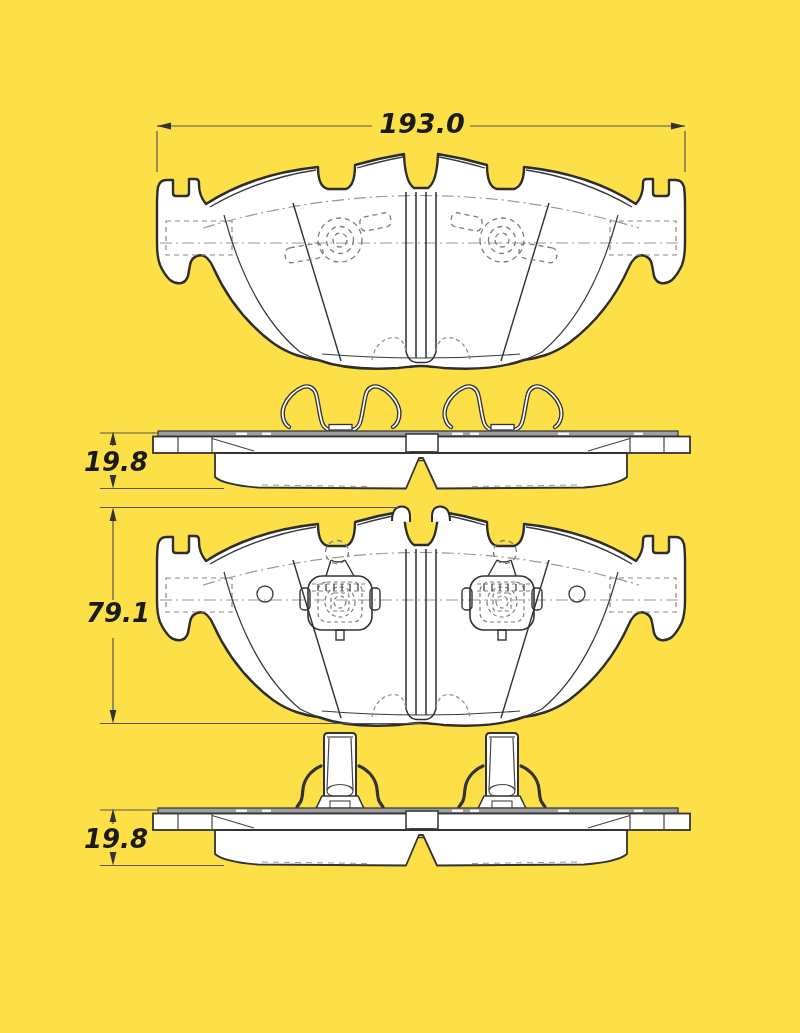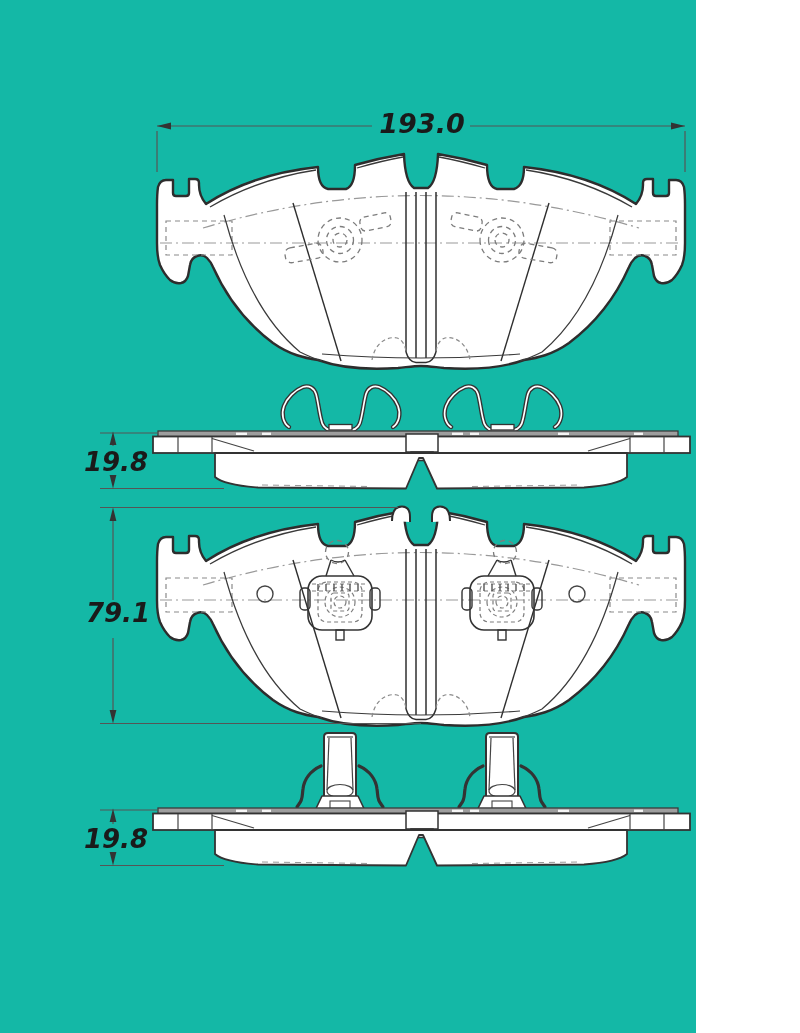--- a/index.html
+++ b/index.html
@@ -1,16 +1,16 @@
 <!DOCTYPE html>
 <html><head>
 <meta charset="utf-8">
 <style>
   html,body{margin:0;padding:0;background:#ffffff;}
-  .stage{position:relative;width:696px;height:1033px;background:#14b8a6;overflow:hidden;
+  .stage{position:relative;width:800px;height:1033px;background:#fde047;overflow:hidden;
          font-family:"DejaVu Sans","Liberation Sans",sans-serif;}
   svg{display:block;}
   text.dim{font-family:"DejaVu Sans","Liberation Sans",sans-serif;
            font-weight:bold;font-style:italic;fill:#1a1a1a;}
 </style>
 </head>
 <body>
 
 <div class="stage">
 <svg width="800" height="1033" viewBox="0 0 800 1033">

